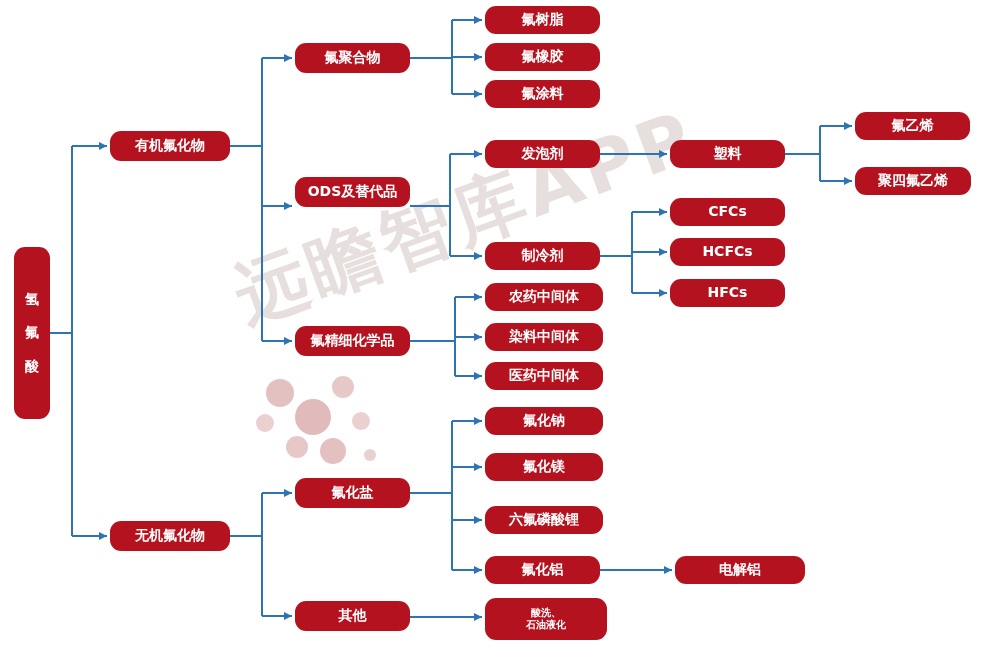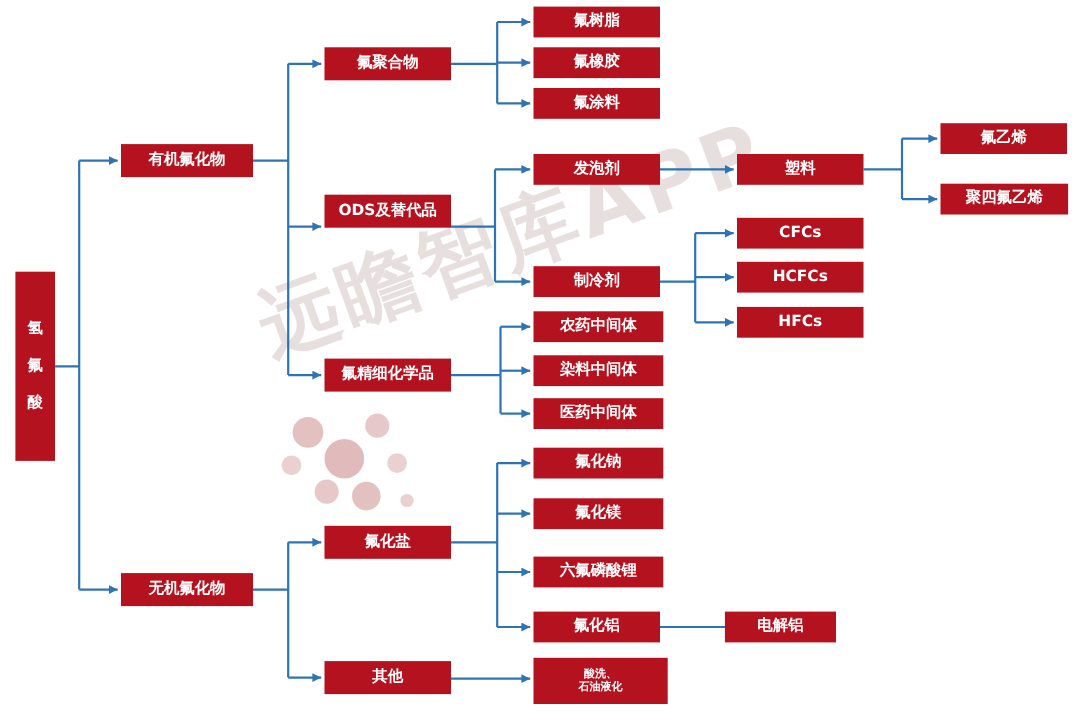--- a/index.html
+++ b/index.html
@@ -10,20 +10,21 @@
   }
   .stage { position:absolute; left:0; top:0; width:990px; height:649px; }
 
   
   .node {
     position:absolute; z-index:2;
     background:var(--box,#B5121F); color:var(--text,#ffffff);
     display:flex; align-items:center; justify-content:center;
     text-align:center; font-weight:bold; font-size:14px; line-height:1.25;
     white-space:pre-line;
+    border-radius:11px;
   }
   .node-sm { font-size:10px; }
   .node-vertical span {
     display:block; width:16px; word-break:break-all; line-height:2.4;
   }
 
   
   svg.connectors { position:absolute; left:0; top:0; z-index:1; }
   svg.connectors path.ln { stroke:var(--line,#2E74B5); stroke-width:2; fill:none; }
   svg.connectors marker path { fill:var(--line,#2E74B5); stroke:none; }
@@ -123,18 +124,18 @@
   <div class="node" style="left:485px;top:453px;width:118px;height:28px">氟化镁</div>
   <div class="node" style="left:485px;top:506px;width:118px;height:28px">六氟磷酸锂</div>
   <div class="node" style="left:485px;top:556px;width:115px;height:28px">氟化铝</div>
   <div class="node node-sm" style="left:485px;top:598px;width:122px;height:42px">酸洗、
 石油液化</div>
 
   <div class="node" style="left:670px;top:140px;width:115px;height:28px">塑料</div>
   <div class="node" style="left:670px;top:198px;width:115px;height:28px">CFCs</div>
   <div class="node" style="left:670px;top:238px;width:115px;height:28px">HCFCs</div>
   <div class="node" style="left:670px;top:279px;width:115px;height:28px">HFCs</div>
-  <div class="node" style="left:659px;top:556px;width:101px;height:28px">电解铝</div>
+  <div class="node" style="left:675px;top:556px;width:130px;height:28px">电解铝</div>
 
   <div class="node" style="left:855px;top:112px;width:115px;height:28px">氟乙烯</div>
   <div class="node" style="left:855px;top:167px;width:116px;height:28px">聚四氟乙烯</div>
 
 </div>
 
 </body></html>

